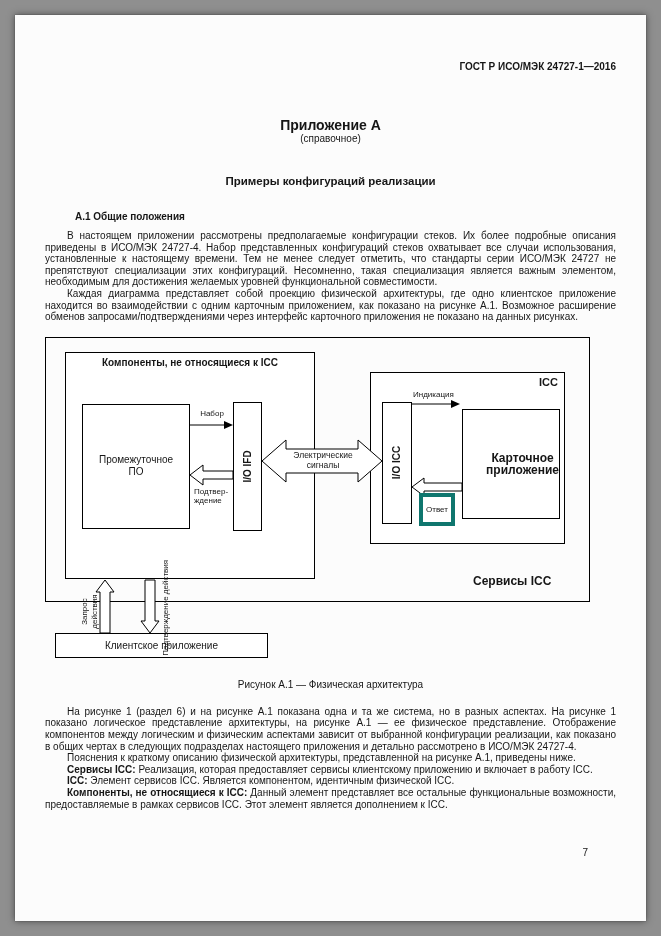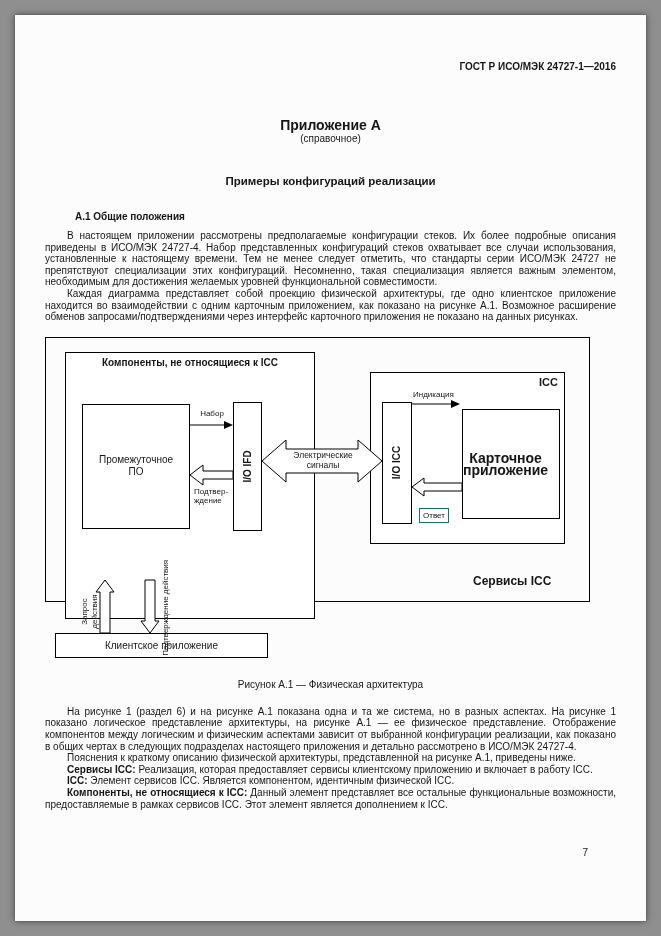--- a/index.html
+++ b/index.html
@@ -22,38 +22,38 @@
   .annex-subtitle { text-align:center; font-size:10px; line-height:13px; margin-bottom:30px; }
   .main-title { text-align:center; font-size:11.5px; font-weight:bold; margin-bottom:24px; }
   .section-heading { font-size:10px; font-weight:bold; margin:0 0 8px 30px; }
   .par { font-size:10px; line-height:11.6px; text-align:justify; text-indent:22px; }
   .pre { white-space:pre-line; }
 
   
   .diagram { position:relative; width:545px; height:322px; margin-top:14px; }
   .dbox { position:absolute; border:1px solid #000; background:#fff; }
   .outer-frame   { left:0;   top:0;   width:545px; height:265px; background:transparent; }
-  .non-icc-box   { left:20px;  top:15px; width:250px; height:267px; }
+  .non-icc-box   { left:20px;  top:15px; width:250px; height:227px; }
   .non-icc-title { position:absolute; left:0; top:4px; width:100%; text-align:center; font-size:10px; font-weight:bold; }
   .middleware-box{ left:37px;  top:67px; width:108px; height:125px; display:flex; align-items:center; justify-content:center; text-align:center; font-size:10px; line-height:12px; }
   .io-box        { display:flex; align-items:center; justify-content:center; }
   .io-ifd        { left:188px; top:65px; width:29px;  height:129px; }
   .io-icc        { left:337px; top:65px; width:30px;  height:122px; }
   .vtext         { transform:rotate(-90deg); white-space:nowrap; font-size:10px; font-weight:bold; }
   .icc-box       { left:325px; top:35px; width:195px; height:172px; }
   .icc-label     { position:absolute; right:6px; top:3px; font-size:11px; font-weight:bold; }
-  .card-app-box  { left:417px; top:72px; width:98px; height:110px; display:flex; align-items:center; justify-content:flex-start; text-align:center; font-size:14px; font-weight:bold; line-height:12px; }
+  .card-app-box  { left:417px; top:72px; width:98px; height:110px; display:flex; align-items:center; justify-content:flex-end; text-align:center; font-size:12px; font-weight:bold; line-height:12px; }
   .client-box    { left:10px; top:296px; width:213px; height:25px; display:flex; align-items:center; justify-content:center; font-size:10px; }
 
   .dlabel { position:absolute; font-size:8px; line-height:9.5px; z-index:6; }
   .lbl-request       { left:146px; top:72px;  width:42px; text-align:center; }
   .lbl-confirmation  { left:149px; top:150px; width:54px; }
   .lbl-electrical    { left:233px; top:113px; width:90px; text-align:center; font-size:8.5px; line-height:10.5px; }
   .lbl-indication    { left:368px; top:53px;  width:52px; }
-  .lbl-response      { left:374px; top:156px; border:1px solid #0f766e; background:#fff; padding:2px 3px;margin-top:15px; }
+  .lbl-response      { left:374px; top:156px; border:4px solid #0f766e; background:#fff; padding:8px 3px; }
   .lbl-icc-services  { left:428px; top:240px; font-size:12px; font-weight:bold; z-index:6; }
   .lbl-action-request      { left:14px; top:265px; width:60px; text-align:center; transform:rotate(-90deg); }
   .lbl-action-confirmation { left:73px; top:266px; width:96px; text-align:center; transform:rotate(-90deg); }
 
   .arrows { position:absolute; left:0; top:0; width:545px; height:322px; z-index:5; pointer-events:none; }
 
   .caption { text-align:center; font-size:10px; margin:20px 0 16px 0; }
   .page-number { position:absolute; top:832px; right:58px; font-size:10px; }
 </style>
 </head>

